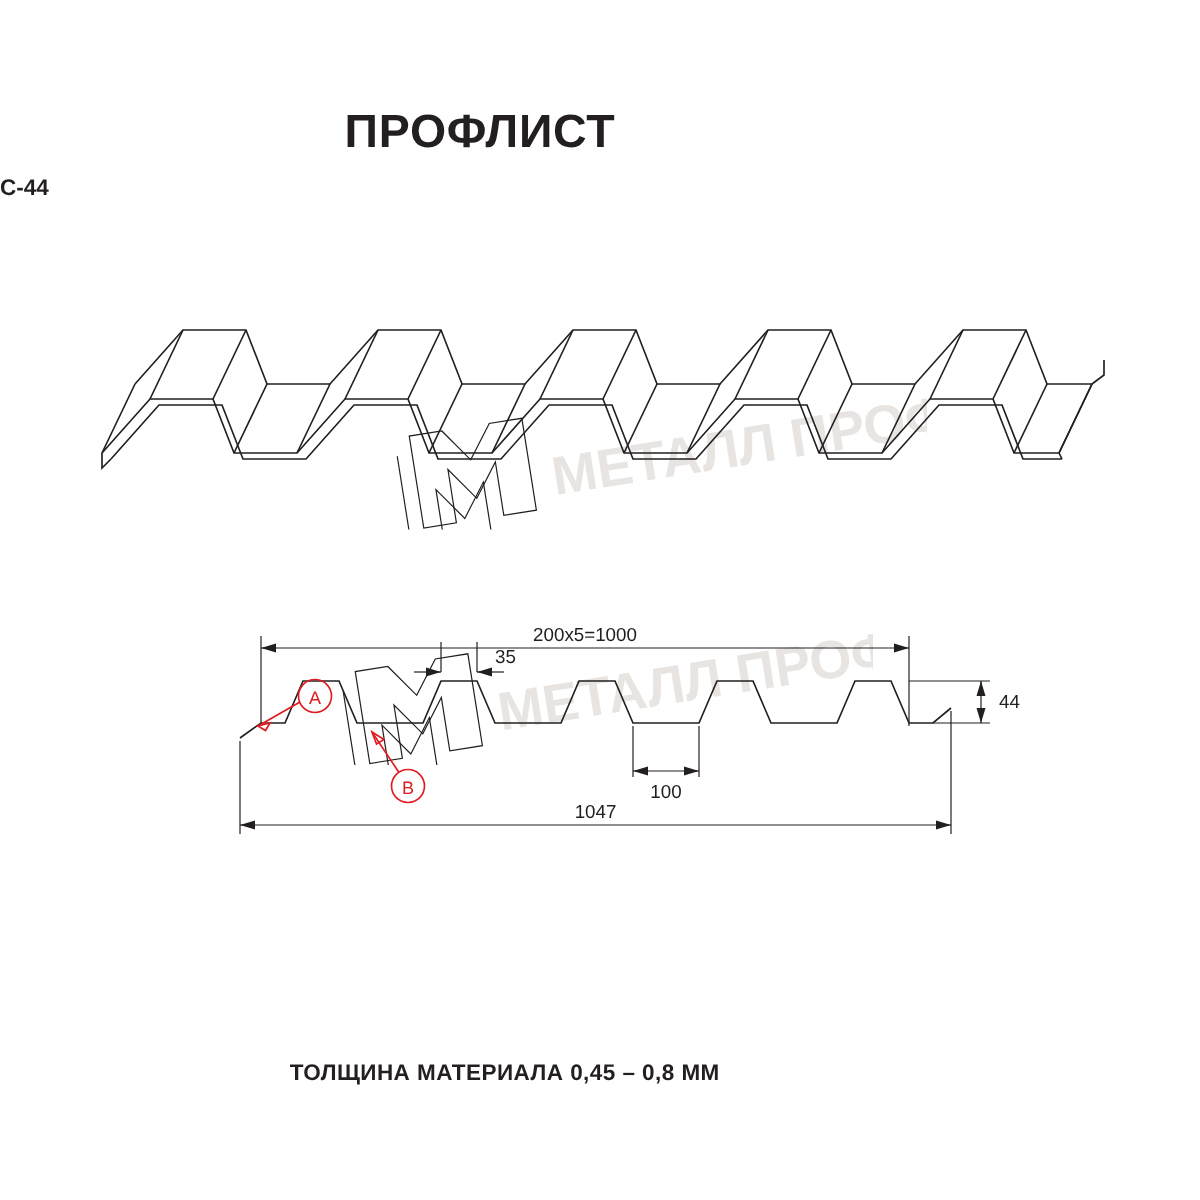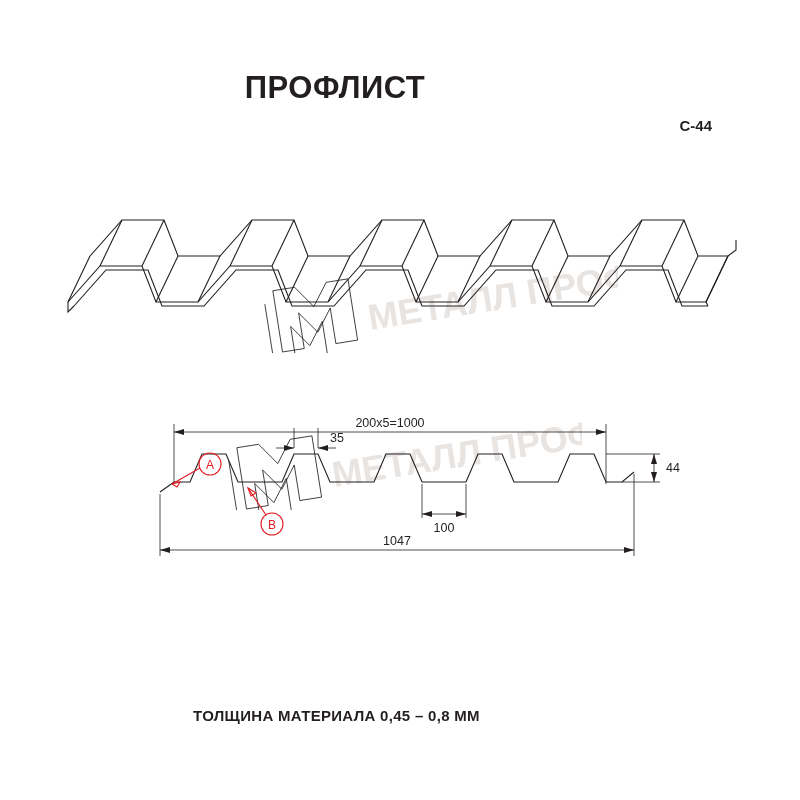--- a/index.html
+++ b/index.html
@@ -15,33 +15,33 @@
     color: #231f20;
     overflow: hidden;
   }
   .page {
     position: absolute;
     inset: 0;
   }
   .title {
     position: absolute;
     top: 70px;
-    left: 15px;
+    left: 0;
     width: 640px;
     text-align: center;
     font-size: 31px;
     font-weight: bold;
     letter-spacing: 0.5px;
   }
   .subtitle {
     position: absolute;
     top: 117px;
     left: 0;
     width: 712px;
-    text-align: right;
+    text-align: left;
     font-size: 15px;
     font-weight: bold;
   }
   .footer-note {
     position: absolute;
     top: 707px;
     left: 0;
     width: 673px;
     text-align: center;
     font-size: 15px;

